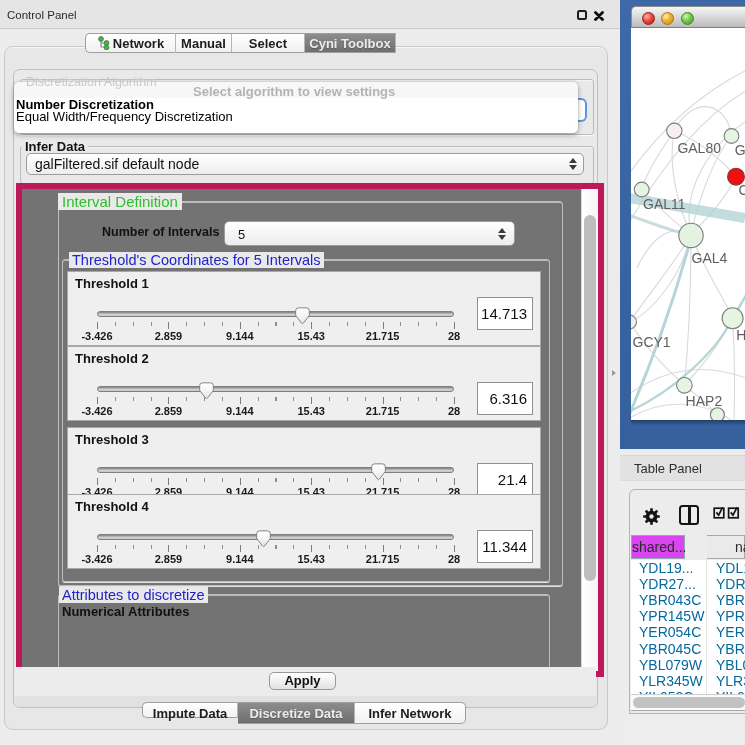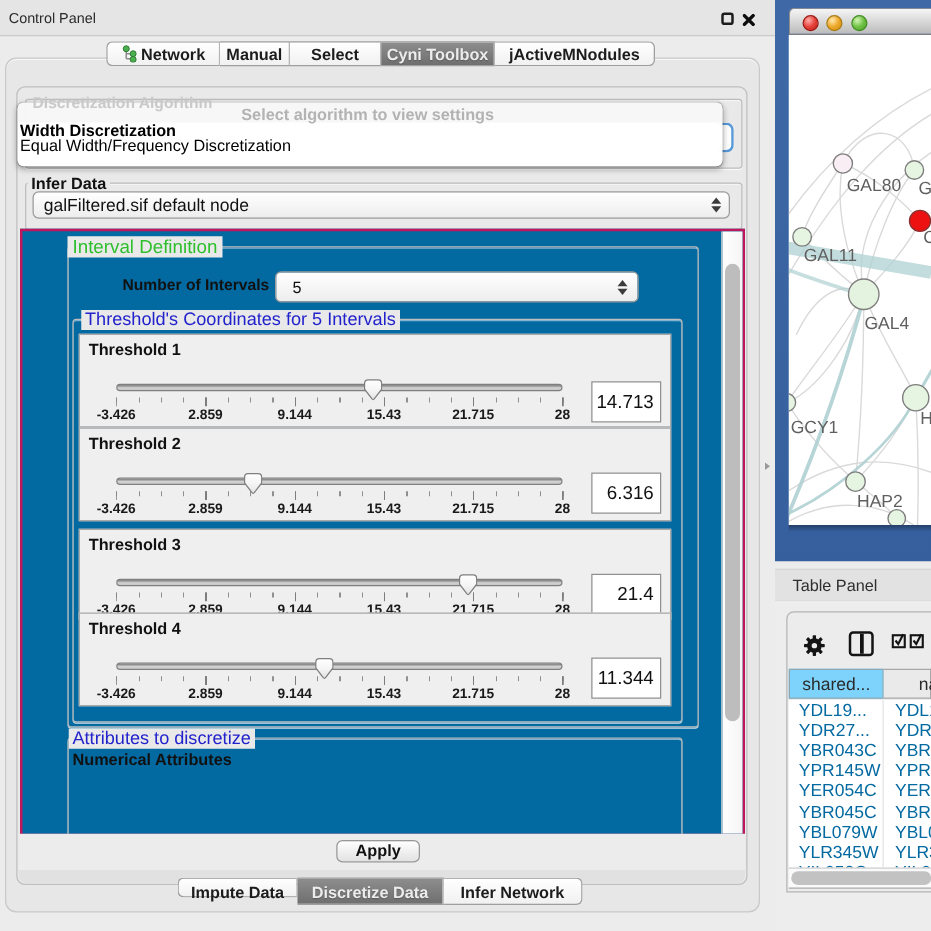--- a/index.html
+++ b/index.html
@@ -4,21 +4,21 @@
 <style>
 html,body{margin:0;padding:0}
 #root{position:relative;width:745px;height:745px;background:#ececec;font-family:"Liberation Sans",sans-serif;overflow:hidden}
 .abs{position:absolute}
 .txt{position:absolute;white-space:nowrap}
 
 #titlebar{position:absolute;left:0;top:0;width:620px;height:28px;background:#e5e5e5;border-bottom:1px solid #cacaca}
 
 #outer{position:absolute;left:4px;top:46px;width:602px;height:682px;background:#e7e7e7;border:1px solid #c9c9c9;border-radius:9px;box-shadow:inset 0 1px 0 rgba(255,255,255,.7)}
 #inner{position:absolute;left:13px;top:69px;width:583px;height:637px;background:#e9e9e9;border:1px solid #bfbfbf;border-radius:7px}
-#scrollpane{position:absolute;left:16px;top:183px;width:576px;height:482px;background:#0369a1;border:2px solid #be185d;overflow:hidden}
+#scrollpane{position:absolute;left:16px;top:183px;width:576px;height:482px;background:#737373;border:6px solid #be185d;overflow:hidden}
 
 .tabrow{position:absolute;height:20px;display:flex}
 .tab{height:20px;line-height:20px;text-align:center;font-size:13px;font-weight:bold;color:#1c1c1c;background:linear-gradient(#ffffff,#f1f1f1);border-top:1px solid #9f9f9f;border-bottom:1px solid #9f9f9f;border-right:1px solid #b5b5b5;box-sizing:border-box}
 .tab.first{border-left:1px solid #9f9f9f;border-radius:5px 0 0 5px}
 .tab.last{border-right:1px solid #9f9f9f;border-radius:0 5px 5px 0}
 .tab.active{background:linear-gradient(#8d8d8d,#6f6f6f);color:#ececec;text-shadow:0 1px 1px rgba(0,0,0,.25)}
 
 .grp{position:absolute;border:1px solid #bdbdbd;border-radius:3px;box-shadow:0 1px 0 rgba(255,255,255,.8), inset 0 1px 0 rgba(255,255,255,.5)}
 .legend{position:absolute;top:-8px;font-size:13px;background:#e9e9e9;padding:0 3px;white-space:nowrap}
 
@@ -109,21 +109,21 @@
         <svg class="thumb" style="left:226.6px;top:35px" width="17" height="20" viewBox="0 0 17 20">
           <defs>
             <linearGradient id="tg1" x1="0" y1="0" x2="0" y2="1">
               <stop offset="0" stop-color="#ffffff"></stop>
               <stop offset="0.55" stop-color="#f4f4f4"></stop>
               <stop offset="1" stop-color="#e2e2e2"></stop>
             </linearGradient>
           </defs>
           <path d="M4 0.75 L13 0.75 Q16.25 0.75 16.25 4 L16.25 9.3 L9.7 17.9 Q8.5 19.4 7.3 17.9 L0.75 9.3 L0.75 4 Q0.75 0.75 4 0.75 Z" fill="url(#tg1)" stroke="#7f7f7f" stroke-width="1.1"></path>
         </svg>
-        <div class="val" style="top:37px">14.713</div>
+        <div class="val" style="top:25px">14.713</div>
       </div>
     <div class="tpanel" style="top:157px;height:75px">
         <div class="ttitle">Threshold 2</div>
         <div class="track" style="top:39px"></div>
         <div class="ticksminor" style="top:49.5px"></div>
         <div class="ticksmajor" style="top:49.5px"></div>
         <div class="slabel" style="left:29.0px;top:58px">-3.426</div>
         <div class="slabel" style="left:100.4px;top:58px">2.859</div>
         <div class="slabel" style="left:171.8px;top:58px">9.144</div>
         <div class="slabel" style="left:243.2px;top:58px">15.43</div>
@@ -211,30 +211,29 @@
     <div class="tab first" style="width:91px;padding-left:0">
       <svg width="13" height="14" style="vertical-align:-2px;margin-right:3px">
           <path d="M4 3 L4 11 M4 7 L9.5 7 M4 11 L9.5 11" stroke="#8a8a8a" stroke-width="1.2" fill="none"></path>
           <circle cx="4" cy="3" r="2.4" fill="#4caf50" stroke="#2e7d32" stroke-width="0.8"></circle>
           <circle cx="9.5" cy="7" r="2.4" fill="#4caf50" stroke="#2e7d32" stroke-width="0.8"></circle>
           <circle cx="9.5" cy="11.5" r="2.4" fill="#4caf50" stroke="#2e7d32" stroke-width="0.8"></circle>
         </svg>Network</div>
     <div class="tab" style="width:56px">Manual</div>
     <div class="tab" style="width:73px">Select</div>
     <div class="tab active" style="width:91px">Cyni Toolbox</div>
-    <div class="tab last" style="width:128px">jActiveMNodules</div>
   </div>
 
   <div id="popup">
       <div style="position:absolute;left:0;top:0;width:100%;height:16px;background:rgba(190,190,190,0.12);border-radius:5px 5px 0 0"></div>
     </div>
   <div class="txt" style="left:22px;top:80px;width:554px;height:1px;background:#e2e2e2"></div>
-  <div class="txt" style="left:26px;top:75px;font-size:12.5px;font-weight:bold;color:#c9c9c9">Discretization Algorithm</div>
+  <div class="txt" style="left:26px;top:75px;font-size:12.5px;font-weight:normal;color:#c9c9c9">Discretization Algorithm</div>
   <div class="txt" style="left:193px;top:84px;font-size:13px;font-weight:bold;color:#b3b3b3">Select algorithm to view settings</div>
-  <div class="txt" style="left:16px;top:97px;font-size:13px;font-weight:bold;color:#000">Width Discretization</div>
+  <div class="txt" style="left:16px;top:97px;font-size:13px;font-weight:bold;color:#000">Number Discretization</div>
   <div class="txt" style="left:16px;top:109px;font-size:13px;color:#000">Equal Width/Frequency Discretization</div>
 
   <div class="abs" style="left:612px;top:369.5px;width:0;height:0;border-top:3.5px solid transparent;border-bottom:3.5px solid transparent;border-left:4.5px solid #9a9a9a"></div>
 
   <div id="desktop"></div>
   <div id="macwin">
     <div id="netview">
       <svg width="120" height="392" viewBox="0 0 120 392">
 <g stroke="#d9d9d9" stroke-width="1.1" fill="none">
 <path d="M43.3 102.8 C 62 66 96 74 100.5 108"></path>
@@ -319,21 +318,21 @@
   </svg>
   <div class="abs" style="left:679.3px;top:504.6px;width:20px;height:20px;border:2.7px solid #141414;border-radius:3.5px;box-sizing:border-box"></div>
   <div class="abs" style="left:688px;top:506.5px;width:2.7px;height:16px;background:#141414"></div>
   <svg class="abs" style="left:713px;top:506px" width="32" height="13" viewBox="0 0 32 13">
     <rect x="1.2" y="2.2" width="9.6" height="9.6" fill="none" stroke="#141414" stroke-width="1.7"></rect>
     <path d="M3.4 6.4 L5.6 9.2 L9.6 1.4" fill="none" stroke="#141414" stroke-width="1.7"></path>
     <rect x="15.6" y="2.2" width="9.6" height="9.6" fill="none" stroke="#141414" stroke-width="1.7"></rect>
     <path d="M17.8 6.4 L20 9.2 L24 1.4" fill="none" stroke="#141414" stroke-width="1.7"></path>
   </svg>
 
-  <div class="hdrcell" style="left:631px;width:76px;background:#7dd3fc;border:1px solid #90a8b2">shared...</div>
+  <div class="hdrcell" style="left:631px;width:54px;background:#d946ef;border:1px solid #90a8b2">shared...</div>
   <div class="hdrcell" style="left:707px;width:38px;background:#eaeaea;border:1px solid #a8a8a8;border-left:none;text-align:left;padding-left:28px">na</div>
   <div class="abs" style="left:631px;top:560px;width:114px;height:134px;background:#ffffff"></div>
   <div class="abs" style="left:706px;top:560px;width:1px;height:134px;background:#e3e3e3"></div>
   <div class="trow" style="top:560.0px">
       <span style="position:absolute;left:8px">YDL19...</span>
       <span class="c2">YDL195W</span>
     </div>
   <div class="trow" style="top:576.1px">
       <span style="position:absolute;left:8px">YDR27...</span>
       <span class="c2">YDR277C</span>

